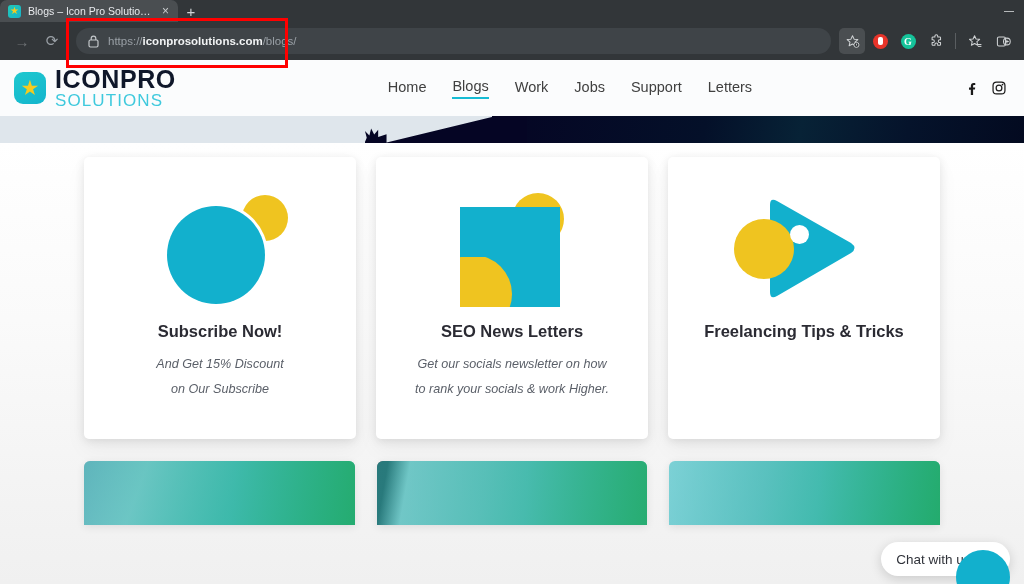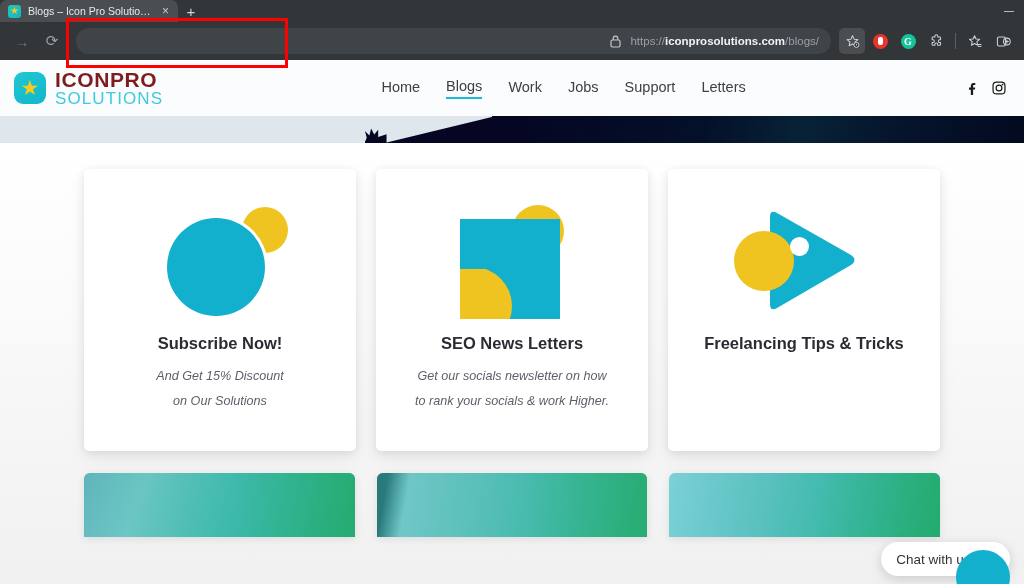--- a/index.html
+++ b/index.html
@@ -53,21 +53,21 @@
   }
   .nav-btn {
     width: 28px; height: 28px; display: flex; align-items: center;
     justify-content: center; border-radius: 50%; color: #9aa0a6;
     font-size: 15px; flex: 0 0 auto;
   }
   .nav-btn.fwd { color: #6f7376; }
   .omnibox {
     flex: 1 1 auto; height: 26px; background: #3f4448; border-radius: 13px;
     display: flex; align-items: center; padding: 0 12px; gap: 9px;
-    margin: 0 6px 0 8px; min-width: 0; justify-content: flex-end;
+    margin: 0 6px 0 8px; min-width: 0;
   }
   .lock-icon { width: 11px; height: 13px; flex: 0 0 auto; }
   .url { font-size: 11.5px; white-space: nowrap; overflow: hidden; }
   .url .scheme { color: #9aa0a6; }
   .url .host { color: #f1f3f4; font-weight: bold; }
   .url .path { color: #9aa0a6; }
   .tb-icon {
     width: 26px; height: 26px; display: flex; align-items: center;
     justify-content: center; flex: 0 0 auto; color: #cfd2d4; font-size: 13px;
   }
@@ -104,21 +104,21 @@
   }
   .brand { display: flex; align-items: center; gap: 9px; flex: 0 0 auto; }
   .brand-mark {
     width: 32px; height: 32px; border-radius: 9px;
     background: linear-gradient(150deg, #1fc8cf 0%, #13b5cd 100%);
     display: flex; align-items: center; justify-content: center;
   }
   .brand-mark .star { color: #f5cb1f; font-size: 21px; line-height: 1; }
   .brand-text { line-height: 1.02; }
   .brand-l1 {
-    font-size: 21px; letter-spacing: .6px; color: #7f1d1d; font-weight: 600;
+    font-size: 25px; letter-spacing: .6px; color: #0f172a; font-weight: 600;
   }
   .brand-l2 {
     font-size: 17px; letter-spacing: 1.1px; color: #3fc9dd; font-weight: 400;
   }
   .site-nav {
     flex: 1 1 auto; display: flex; align-items: center;
     justify-content: center; gap: 26px;
   }
   .nav-link {
     font-size: 14.5px; color: #404040; font-weight: 500;
@@ -145,21 +145,21 @@
   .hero-leaf {
     position: absolute; left: 35.6%; bottom: 0; width: 22px; height: 20px;
     background: #050524;
     clip-path: polygon(34% 100%, 0 100%, 10% 74%, 2% 40%, 22% 62%, 30% 28%,
                        44% 58%, 62% 34%, 62% 70%, 100% 56%, 100% 100%);
   }
 
   
   .content {
     background: linear-gradient(180deg, #ffffff 0%, #fafafa 40%, #f0f0f0 100%);
-    padding-top: 26px; height: 441px;
+    padding-top: 14px; height: 441px;
   }
   .cards {
     display: flex; justify-content: center; gap: 20px; padding: 0 84px;
   }
   .card {
     width: 282px; height: 282px; background: #fff; border-radius: 5px;
     box-shadow: 0 2px 10px rgba(0,0,0,.10), 0 10px 22px rgba(0,0,0,.045);
     display: flex; flex-direction: column; align-items: center;
     padding-top: 32px;
   }
@@ -382,21 +382,21 @@
 
         <div class="card">
           <div class="card-art">
             <div class="c1-yellow"></div>
             <div class="c1-gap"></div>
             <div class="c1-cyan"></div>
           </div>
           <div class="card-title">Subscribe Now!</div>
           <div class="card-desc">
             <div>And Get 15% Discount</div>
-            <div>on Our Solutions</div>
+            <div>on Our Subscribe</div>
           </div>
         </div>
 
         <div class="card">
           <div class="card-art">
             <div class="c2-ytop"></div>
             <div class="c2-square"></div>
             <div class="c2-ybot-wrap">
                 <div class="c2-ybot-circle"></div>
               </div>

